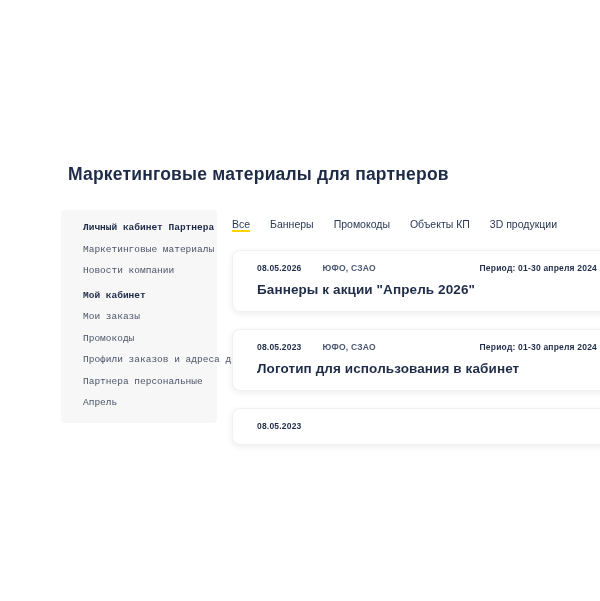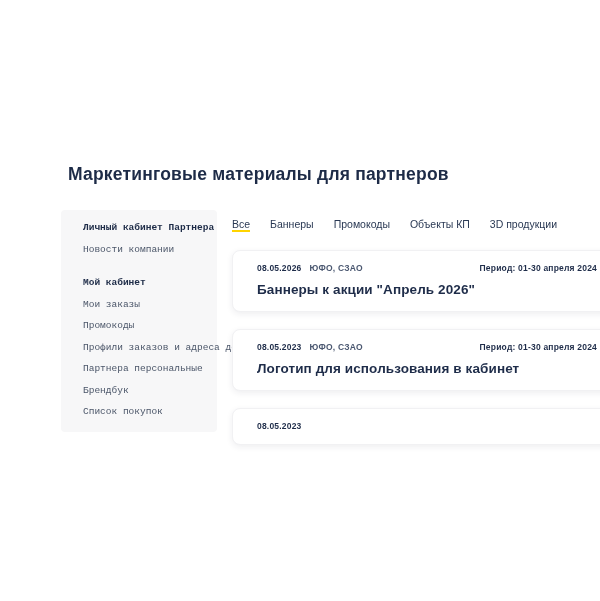--- a/index.html
+++ b/index.html
@@ -34,21 +34,21 @@
   }
   .sidebar-section-header {
     font-size: 9.5px;
     font-weight: 700;
     color: #1d2b47;
     height: 21.5px;
     display: flex;
     align-items: center;
     white-space: nowrap;
   }
-  .sidebar-section + .sidebar-section { margin-top: 12px; }
+  .sidebar-section + .sidebar-section { margin-top: 3px; }
   .sidebar-item {
     font-size: 9.5px;
     font-weight: 400;
     color: #4a5568;
     height: 21.5px;
     display: flex;
     align-items: center;
     white-space: nowrap;
     cursor: pointer;
   }
@@ -86,20 +86,21 @@
     border-radius: 8px;
     box-shadow: 0 2px 6px rgba(33, 44, 66, 0.08);
     padding: 12px 24px 13px 24px;
     cursor: pointer;
   }
   .card-meta {
     display: flex;
     align-items: flex-end;
     font-size: 8.5px;
     line-height: 10px;
+    gap: 13px;
   }
   .card-date {
     font-weight: 700;
     color: #1e2c49;
     letter-spacing: 0.2px;
   }
   .card-tags {
     margin-left: 8px;
     font-weight: 700;
     color: #4a5770;
@@ -123,30 +124,30 @@
 </style>
 </head>
 <body>
 
 <div class="page">
   <h1 class="page-title">Маркетинговые материалы для партнеров</h1>
 
   <nav class="sidebar">
       <div class="sidebar-section">
         <div class="sidebar-section-header">Личный кабинет Партнера</div>
+        <div class="sidebar-item">Маркетинговые материалы</div>
         <div class="sidebar-item">Новости компании</div>
       </div>
       <div class="sidebar-section">
         <div class="sidebar-section-header">Мой кабинет</div>
         <div class="sidebar-item">Мои заказы</div>
         <div class="sidebar-item">Промокоды</div>
         <div class="sidebar-item">Профили заказов и адреса доставки</div>
         <div class="sidebar-item">Партнера персональные</div>
-        <div class="sidebar-item">Брендбук</div>
-        <div class="sidebar-item">Список покупок</div>
+        <div class="sidebar-item">Апрель</div>
       </div>
     </nav>
 
   <main class="main">
     <div class="tabs">
         <div class="tab active">Все</div>
         <div class="tab">Баннеры</div>
         <div class="tab">Промокоды</div>
         <div class="tab">Объекты КП</div>
         <div class="tab">3D продукции</div>

